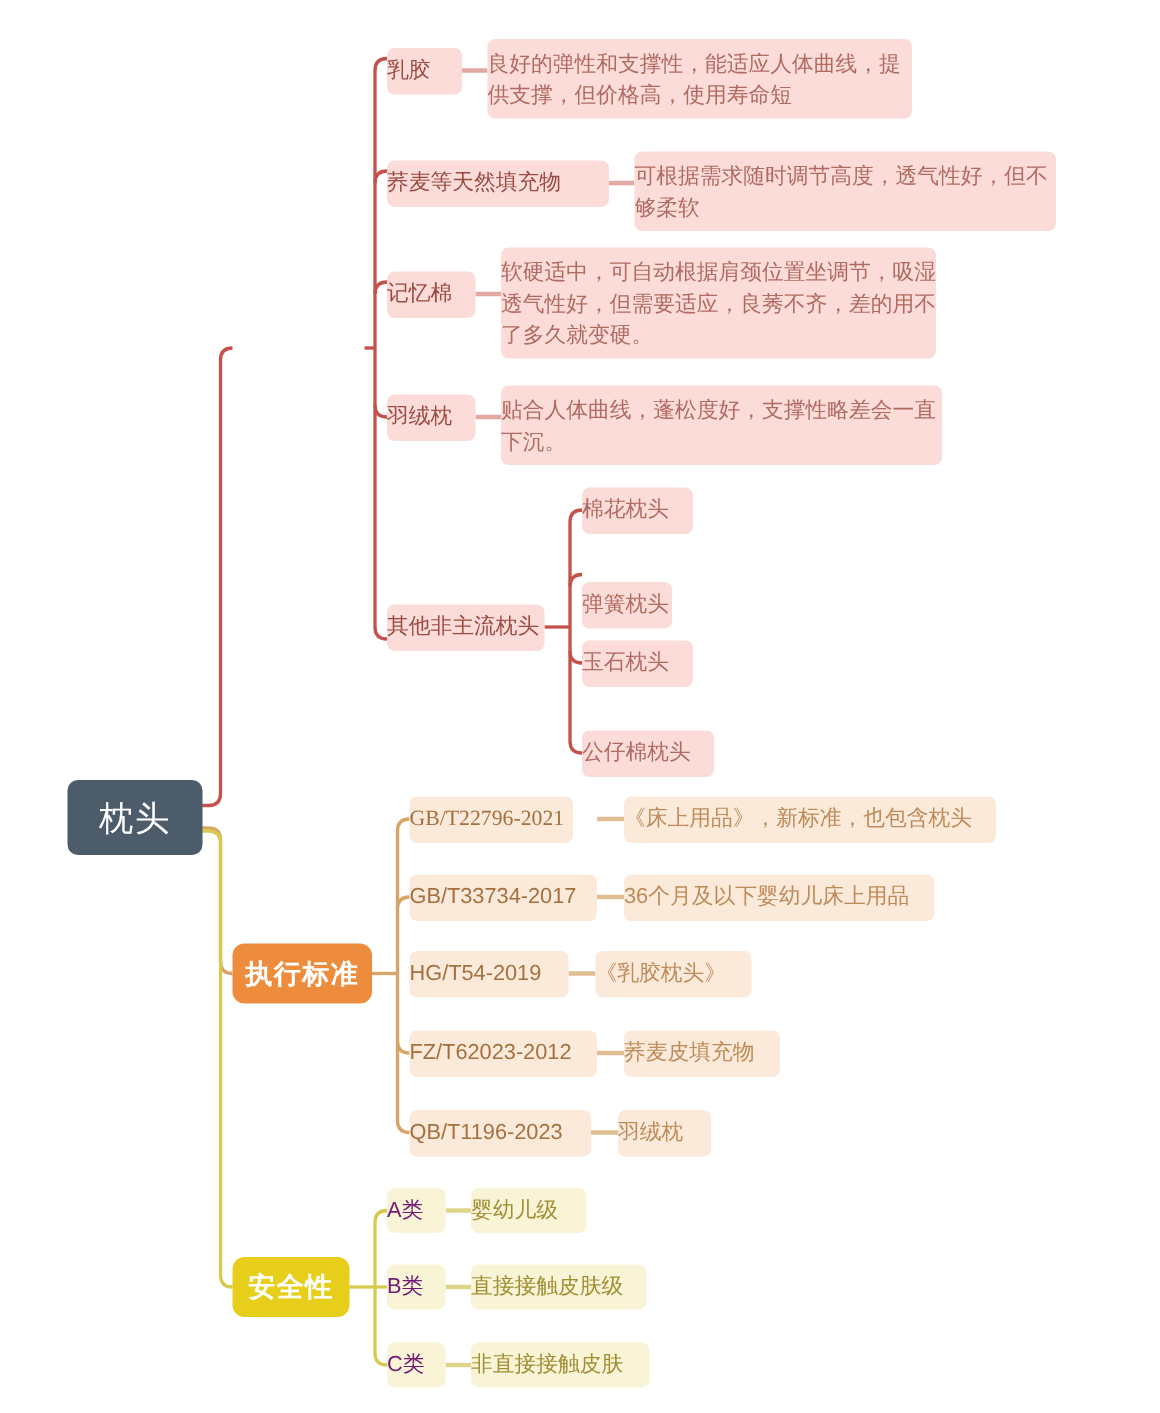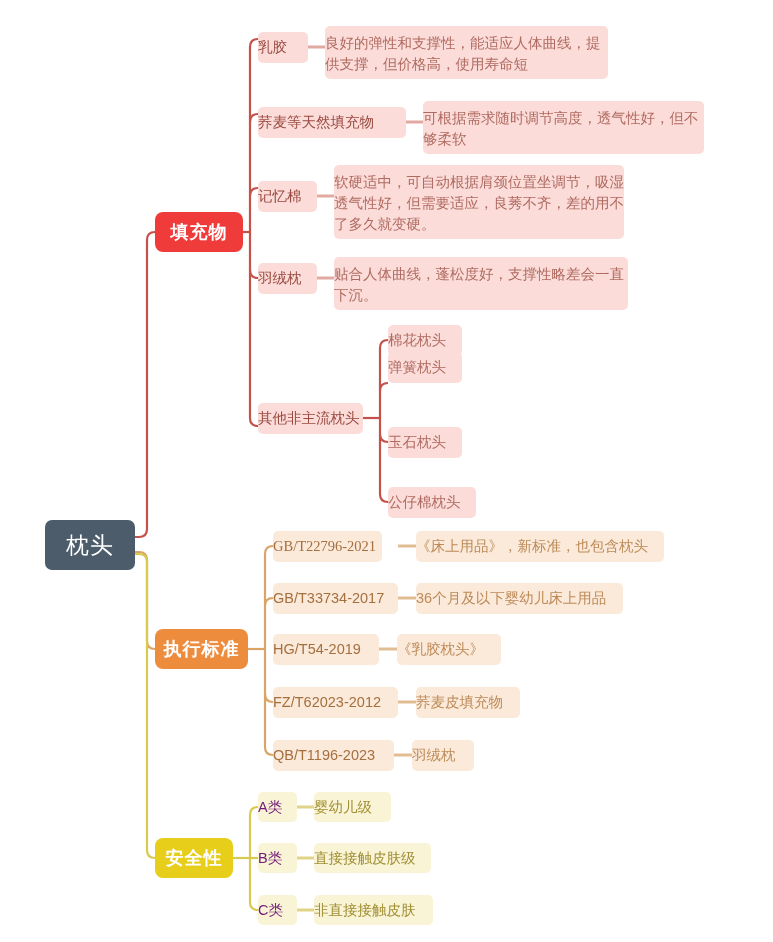--- a/index.html
+++ b/index.html
@@ -143,38 +143,37 @@
     <path d="M250,858 L250,902 Q250,910 258,910" fill="none" stroke="#d8c94f" stroke-width="2.2"></path>
     <path d="M250,858 L258,858" fill="none" stroke="#d8c94f" stroke-width="2.2"></path>
 
     <line x1="297" y1="807" x2="314" y2="807" stroke="#dfd487" stroke-width="3"></line>
     <line x1="297" y1="858" x2="314" y2="858" stroke="#dfd487" stroke-width="3"></line>
     <line x1="297" y1="910" x2="314" y2="910" stroke="#dfd487" stroke-width="3"></line>
   </svg>
 
   <div class="node root-node" style="left:33px; top:520px; width:90px; height:50px;">枕头</div>
 
-  <div class="node topic topic-red" style="left:155px; top:212px; width:88px; height:40px;">填充物</div>
 
   <div class="node chip chip-pink" style="left:258px; top:32px; width:50px; height:31px;">乳胶</div>
   <div class="node chip chip-pink-dim multiline" style="left:325px; top:26px; width:283px; height:53px;">良好的弹性和支撑性，能适应人体曲线，提供支撑，但价格高，使用寿命短</div>
 
   <div class="node chip chip-pink-dim multiline" style="left:423px; top:101px; width:281px; height:53px;">可根据需求随时调节高度，透气性好，但不够柔软</div>
   <div class="node chip chip-pink" style="left:258px; top:107px; width:148px; height:31px;">荞麦等天然填充物</div>
 
   <div class="node chip chip-pink" style="left:258px; top:181px; width:59px; height:31px;">记忆棉</div>
   <div class="node chip chip-pink-dim multiline" style="left:334px; top:165px; width:290px; height:74px;">软硬适中，可自动根据肩颈位置坐调节，吸湿透气性好，但需要适应，良莠不齐，差的用不了多久就变硬。</div>
 
   <div class="node chip chip-pink" style="left:258px; top:263px; width:59px; height:31px;">羽绒枕</div>
   <div class="node chip chip-pink-dim multiline" style="left:334px; top:257px; width:294px; height:53px;">贴合人体曲线，蓬松度好，支撑性略差会一直下沉。</div>
 
   <div class="node chip chip-pink" style="left:258px; top:403px; width:105px; height:31px;">其他非主流枕头</div>
 
   <div class="node chip chip-pink-dim" style="left:388px; top:325px; width:74px; height:31px;">棉花枕头</div>
-  <div class="node chip chip-pink-dim" style="left:388px; top:352px; width:74px; height:31px;">弹簧枕头</div>
+  <div class="node chip chip-pink-dim" style="left:388px; top:388px; width:60px; height:31px;">弹簧枕头</div>
   <div class="node chip chip-pink-dim" style="left:388px; top:427px; width:74px; height:31px;">玉石枕头</div>
   <div class="node chip chip-pink-dim" style="left:388px; top:487px; width:88px; height:31px;">公仔棉枕头</div>
 
   <div class="node topic topic-orange" style="left:155px; top:629px; width:93px; height:40px;">执行标准</div>
 
   <div class="node chip chip-peach" style="left:273px; top:531px; width:109px; height:31px;font-family:Liberation Serif, serif;">GB/T22796-2021</div>
   <div class="node chip chip-peach-dim" style="left:416px; top:531px; width:248px; height:31px;">《床上用品》，新标准，也包含枕头</div>
 
   <div class="node chip chip-peach" style="left:273px; top:583px; width:125px; height:31px;">GB/T33734-2017</div>
   <div class="node chip chip-peach-dim" style="left:416px; top:583px; width:207px; height:31px;">36个月及以下婴幼儿床上用品</div>

